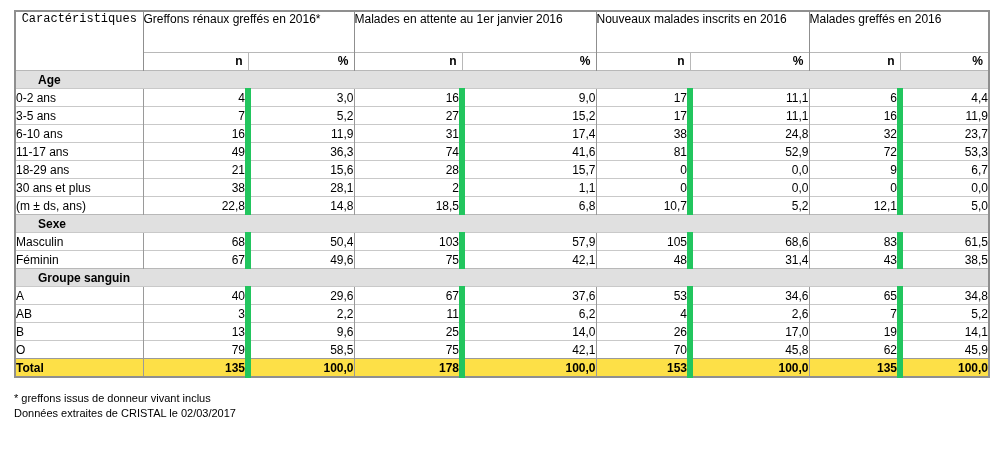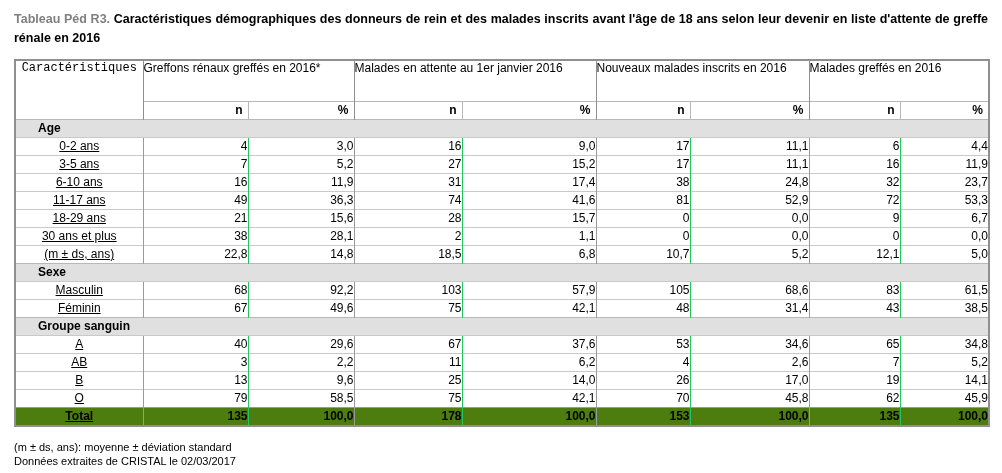--- a/index.html
+++ b/index.html
@@ -66,52 +66,48 @@
     border-top: 1px solid #b8b8b8;
   }
   tr.subhead th.sub-n   { border-left: 1px solid #8f8f8f; }
   tr.subhead th.sub-pct { border-left: 1px solid #b8b8b8; }
   
   tbody td {
     height: 17px;
     line-height: 16px;
     border-top: 1px solid #c9c9c9;
   }
-  td.row-label { text-align: center; padding-left: 6px; text-decoration: underline; }
+  td.row-label { text-align: left; padding-left: 6px; }
   td.num { text-align: right; padding-right: 5px; }
   td.num.gs  { border-left: 1px solid #9a9a9a; }
-  td.num.ins { border-left: 1px solid #22c55e; }
+  td.num.ins { border-left: 6px solid #22c55e; }
   tr.section-row td {
     background: #e0e0e0;
     font-weight: bold;
     padding-left: 22px;
     border-top: 1px solid #b8b8b8;
   }
   tr.total-row td {
-    background: #4d7c0f;
+    background: #fde047;
     font-weight: bold;
     border-top: 1px solid #9a9a9a;
   }
   
   .footnotes {
     margin-top: 13px;
     font-size: 11px;
     line-height: 1.32;
     color: #000000;
   }
 </style>
 </head>
 <body>
 
 <div class="page">
 
-  <div class="title-block">
-    <span class="title-prefix">Tableau Péd R3.</span>
-    <span>Caractéristiques démographiques des donneurs de rein et des malades inscrits avant l'âge de 18 ans selon leur devenir en liste d'attente de greffe rénale en 2016</span>
-  </div>
 
   <table class="stats">
     <colgroup>
       <col style="width:128px">
       <col style="width:105px">
         <col style="width:106px">
       <col style="width:108px">
         <col style="width:134px">
       <col style="width:94px">
         <col style="width:119px">
@@ -217,21 +213,21 @@
           <td class="num ins">5,2</td>
           <td class="num gs">12,1</td>
           <td class="num ins">5,0</td>
         </tr>
         <tr class="section-row">
           <td colspan="9">Sexe</td>
         </tr>
         <tr class="data-row">
           <td class="row-label">Masculin</td>
           <td class="num gs">68</td>
-          <td class="num ins">92,2</td>
+          <td class="num ins">50,4</td>
           <td class="num gs">103</td>
           <td class="num ins">57,9</td>
           <td class="num gs">105</td>
           <td class="num ins">68,6</td>
           <td class="num gs">83</td>
           <td class="num ins">61,5</td>
         </tr>
         <tr class="data-row">
           <td class="row-label">Féminin</td>
           <td class="num gs">67</td>
@@ -298,17 +294,17 @@
           <td class="num ins">100,0</td>
           <td class="num gs">153</td>
           <td class="num ins">100,0</td>
           <td class="num gs">135</td>
           <td class="num ins">100,0</td>
         </tr>
       </tbody>
   </table>
 
   <div class="footnotes">
-    <div>(m ± ds, ans): moyenne ± déviation standard</div>
+    <div>* greffons issus de donneur vivant inclus</div>
     <div>Données extraites de CRISTAL le 02/03/2017</div>
   </div>
 
 </div>
 
 </body></html>

